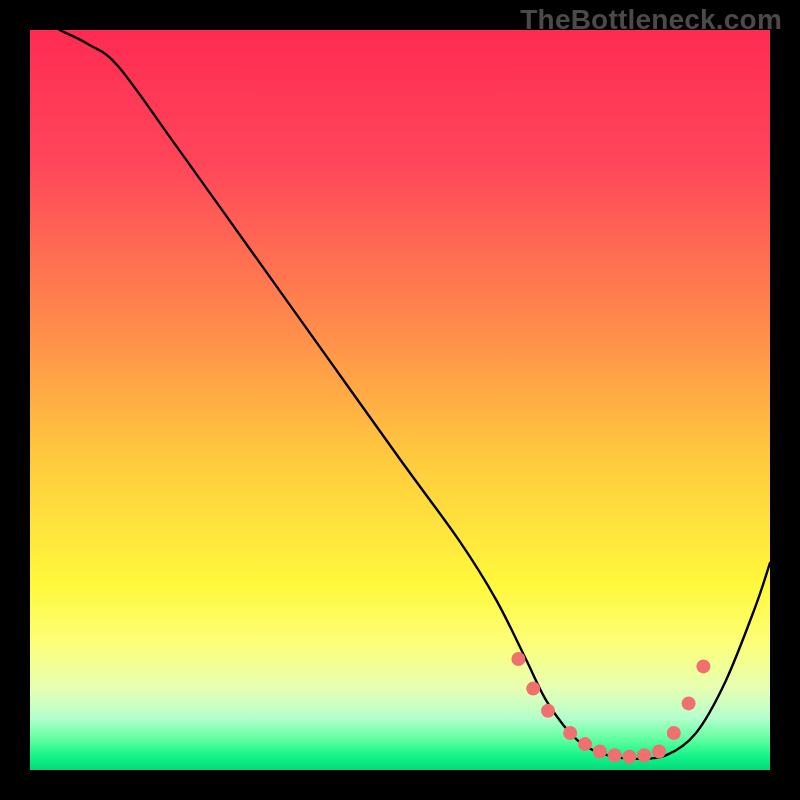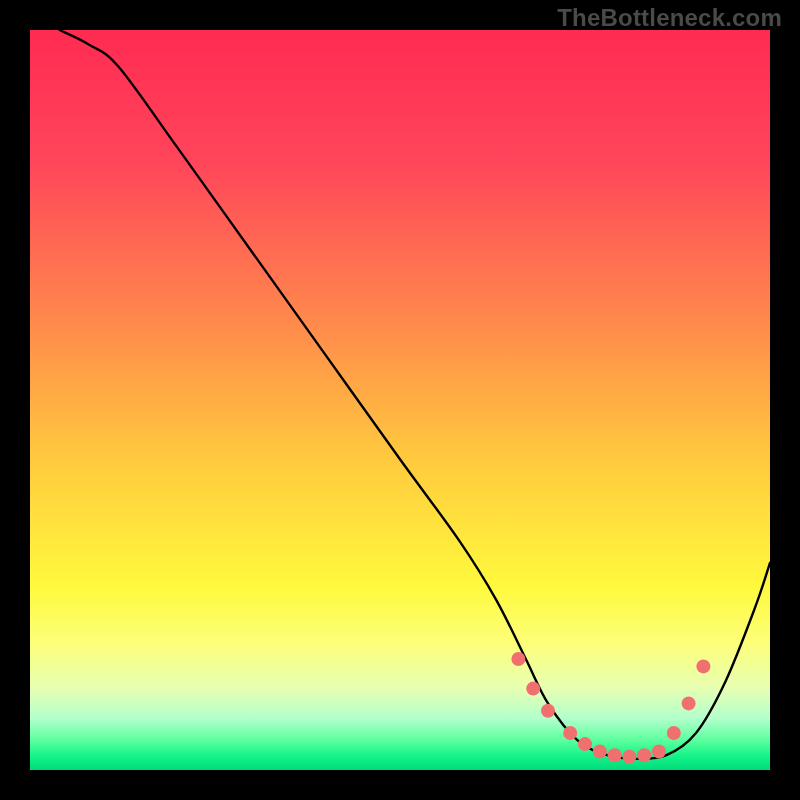--- a/index.html
+++ b/index.html
@@ -15,21 +15,21 @@
     position: relative;
     width: 800px;
     height: 800px;
     background: #000;
   }
   .watermark {
     position: absolute;
     top: 4px;
     right: 18px;
     color: #4a4a4a;
-    font-size: 24px;
+    font-size: 28px;
     font-weight: 600;
     letter-spacing: 0.2px;
     z-index: 20;
   }
   .plot-area {
     position: absolute;
     left: 30px;
     top: 30px;
     width: 740px;
     height: 740px;

